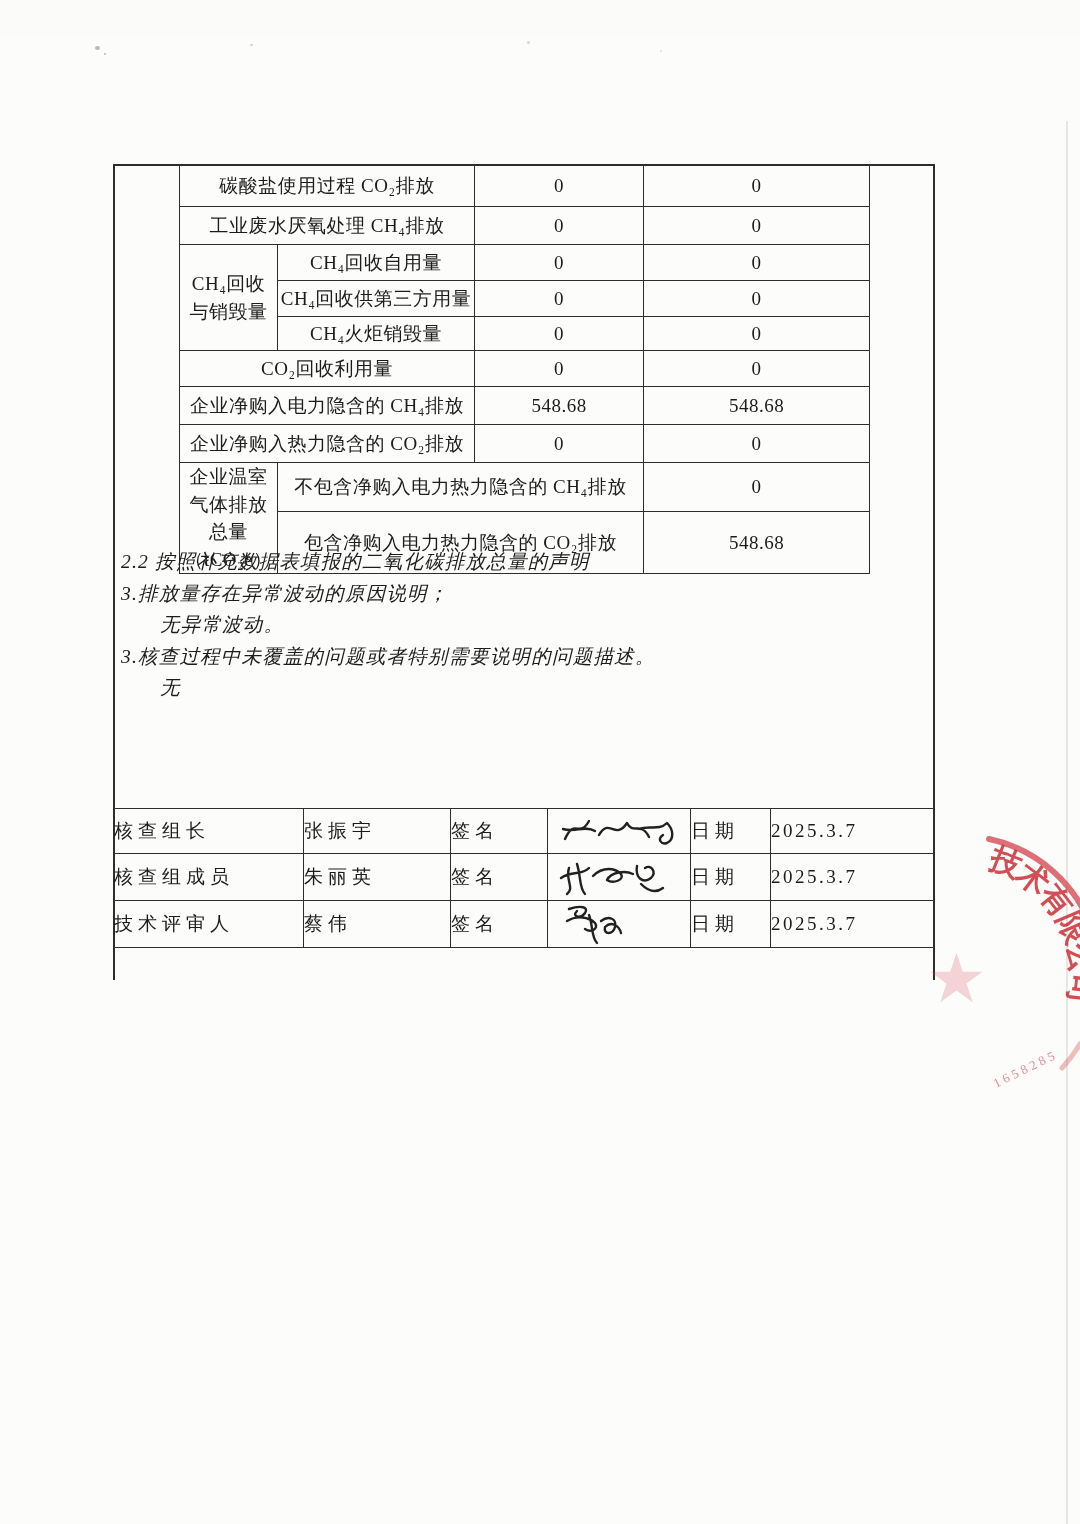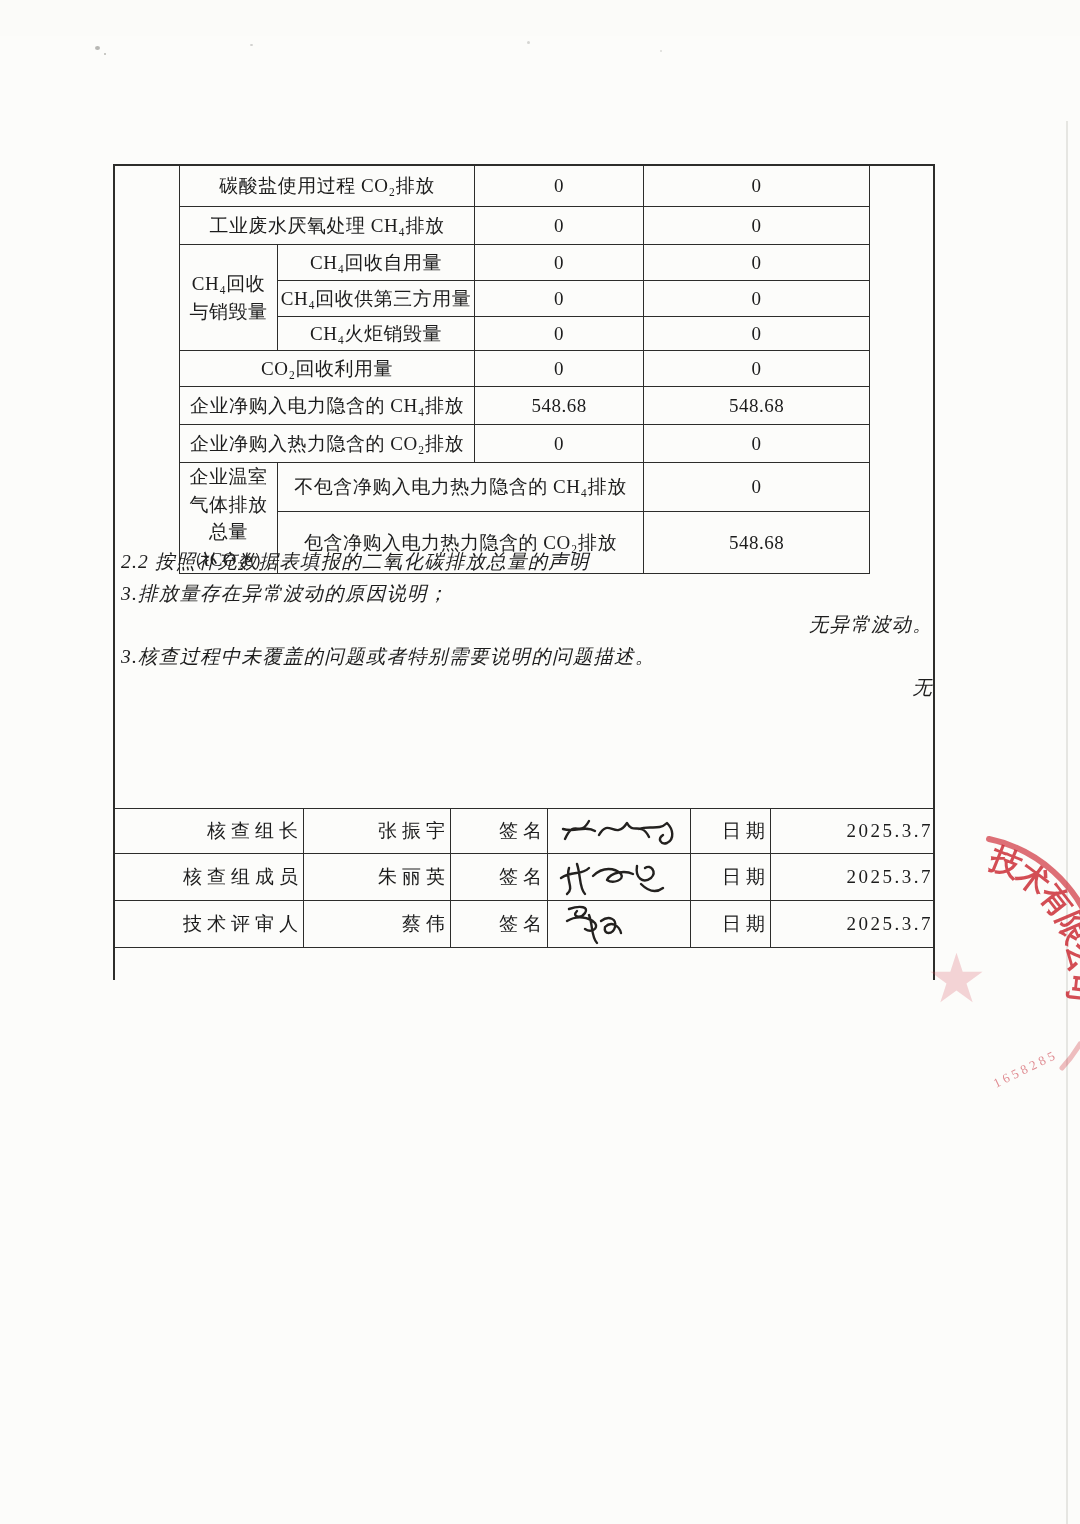--- a/index.html
+++ b/index.html
@@ -23,25 +23,25 @@
   table{border-collapse:collapse;table-layout:fixed;}
   .t-emis{position:absolute;left:179px;top:128px;width:690px;}
   .t-emis td{border:1.6px solid #2d2d2b;text-align:center;vertical-align:middle;
              font-size:19px;letter-spacing:.5px;padding:0 2px;white-space:nowrap;overflow:visible;}
   .t-emis td.wrap{white-space:normal;line-height:1.45;}
 
   
   .textblock{position:absolute;left:121px;top:510px;width:812px;font-size:19.5px;
              line-height:31.5px;letter-spacing:1.2px;font-style:italic;}
   .textblock .para{text-align:justify;text-indent:2em;}
-  .textblock .indent1{padding-left:2em;text-align:right;}
+  .textblock .indent1{padding-left:2em;}
 
   
   .t-sign{position:absolute;left:113px;top:772px;width:820px;}
-  .t-sign td{border:1.6px solid #2d2d2b;text-align:right;vertical-align:middle;
+  .t-sign td{border:1.6px solid #2d2d2b;text-align:left;vertical-align:middle;
              font-size:19px;letter-spacing:5px;padding:0;}
   .t-sign tr{height:42.5px;}
   .t-sign td.datecell{letter-spacing:2.5px;}
   .t-sign td.sigcell{overflow:visible;position:relative;}
   .sig-svg{display:block;margin:0 auto;overflow:visible;}
   .sig-svg path{fill:none;stroke:#23211f;stroke-width:2.4;stroke-linecap:round;stroke-linejoin:round;}
 
   
   .stamp-svg{position:absolute;left:810px;top:790px;overflow:visible;}
   .stamp-svg text.seal-char{font-family:"Liberation Serif","DejaVu Serif",serif;

